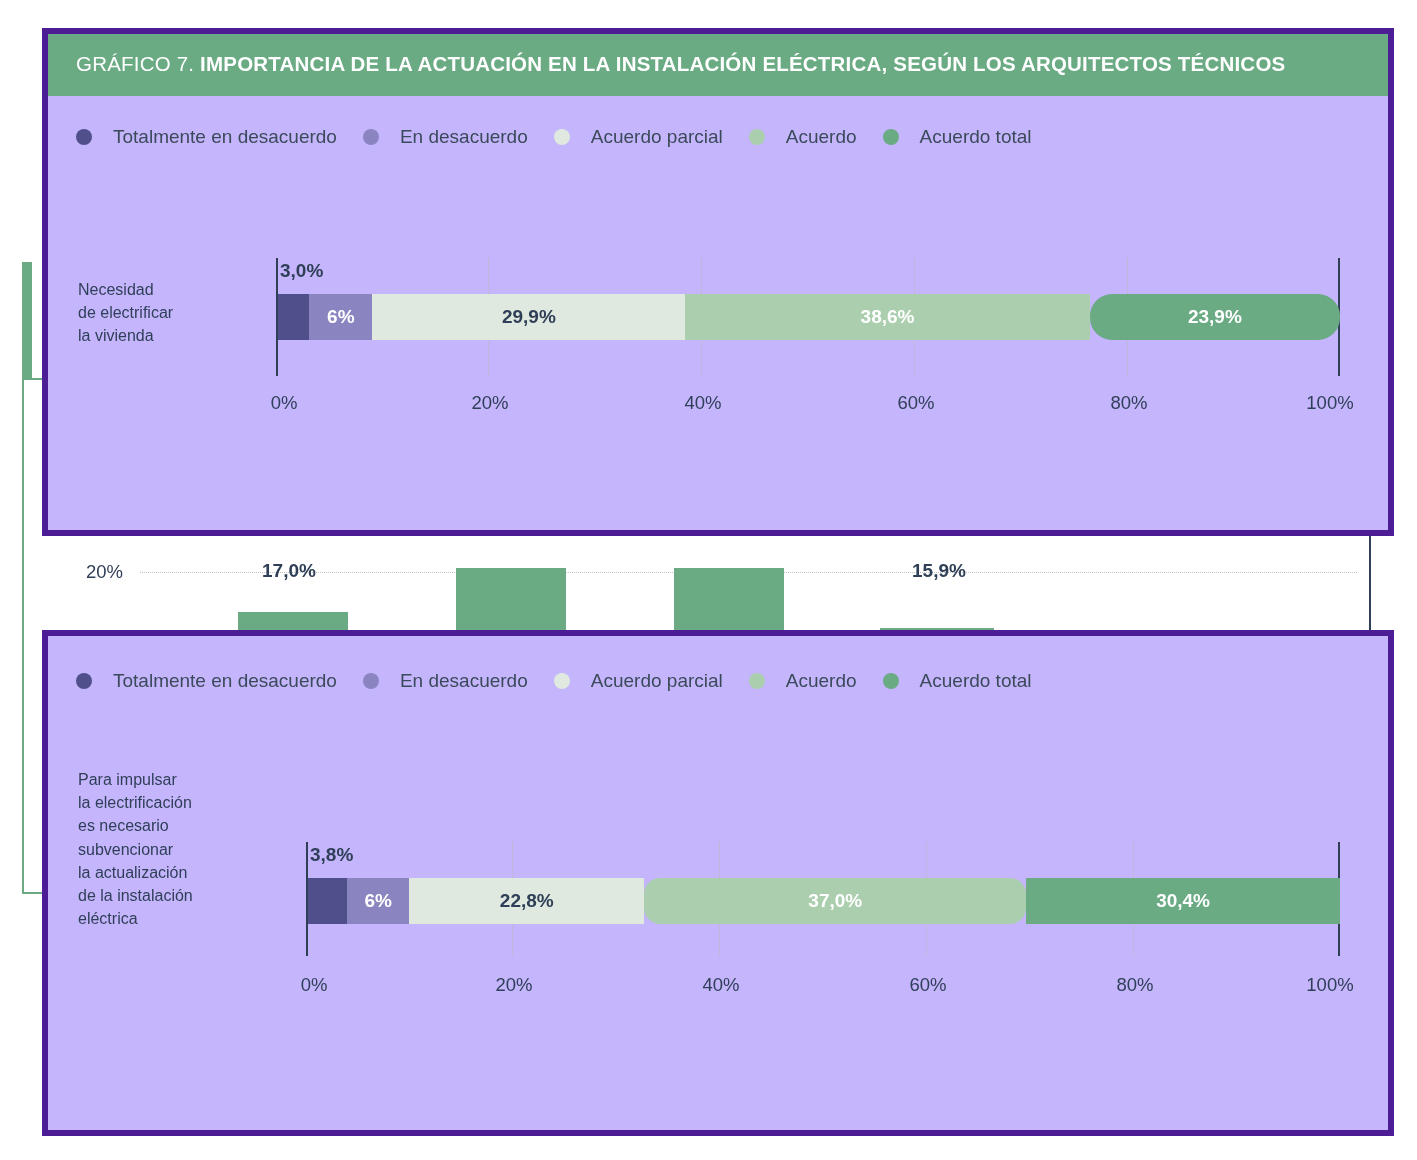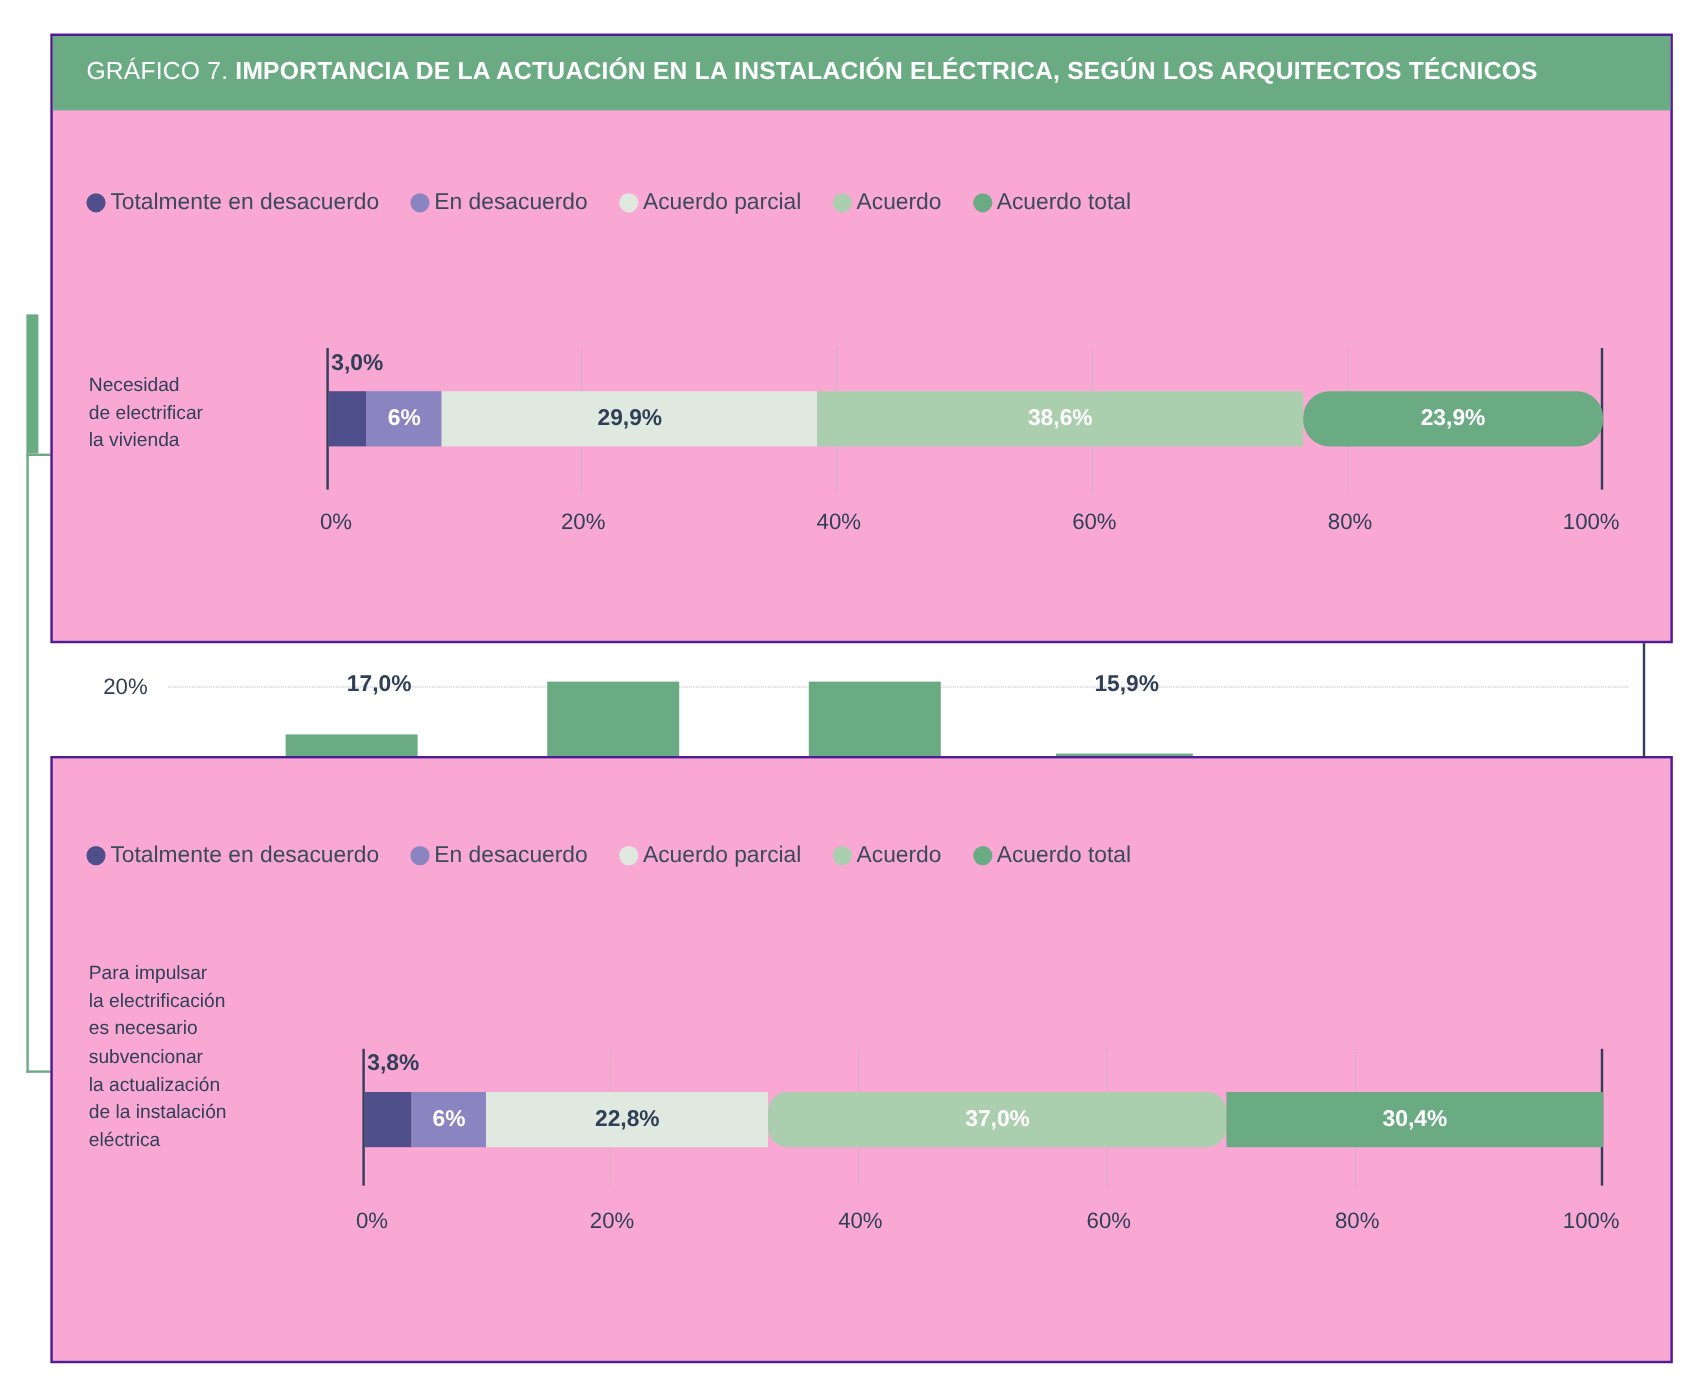--- a/index.html
+++ b/index.html
@@ -12,22 +12,22 @@
     height: 1160px;
     position: relative;
     font-family: "Liberation Sans", sans-serif;
     overflow: hidden;
   }
 
   
   .card {
     position: absolute;
     box-sizing: border-box;
-    border: 2px solid #4c1d95;
-    background: #f9a8d4;
+    border: 6px solid #4c1d95;
+    background: #c4b5fd;
   }
   .card-header {
     background: #6aab84;
     color: #ffffff;
     padding: 16px 28px 18px 28px;
     font-size: 20.5px;
     line-height: 1.35;
     letter-spacing: 0.2px;
   }
   .card-header .hdr-light { font-weight: 400; }
@@ -42,23 +42,22 @@
   .legend {
     display: flex;
     align-items: center;
     gap: 26px;
     padding: 30px 0 0 28px;
     flex-wrap: nowrap;
   }
   .legend-item {
     display: flex;
     align-items: center;
-    gap: 4px;
+    gap: 21px;
     white-space: nowrap;
-    margin-top: 36px;
   }
   .legend-dot {
     width: 16px;
     height: 16px;
     border-radius: 50%;
     display: inline-block;
     flex: none;
   }
   .legend-label {
     font-size: 19px;
@@ -198,21 +197,21 @@
 <div class="left-bracket" style="left:22px; top:378px; width:26px; height:516px;"></div>
 
 <div class="bg-chart">
   <div class="bg-grid-line"></div>
   <div class="bg-tick">20%</div>
   <div class="bg-axis-right"></div>
   <div class="bg-bar" style="left:238px; width:110px; height:28px;"></div>
   <div class="bg-bar" style="left:456px; width:110px; height:72px;"></div>
   <div class="bg-bar" style="left:674px; width:110px; height:72px;"></div>
   <div class="bg-bar" style="left:880px; width:114px; height:12px;"></div>
-  <div class="bg-val" style="left:262px; top:40px;margin-left:27px;">17,0%</div>
+  <div class="bg-val" style="left:262px; top:40px;">17,0%</div>
   <div class="bg-val" style="left:912px; top:40px;">15,9%</div>
 </div>
 
 <div class="card" id="chart7">
   <div class="card-header">
     <span class="hdr-light">GRÁFICO 7.</span>
     <span class="hdr-bold">IMPORTANCIA DE LA ACTUACIÓN EN LA INSTALACIÓN ELÉCTRICA, SEGÚN LOS ARQUITECTOS TÉCNICOS</span>
   </div>
   <div class="card-body">
 

